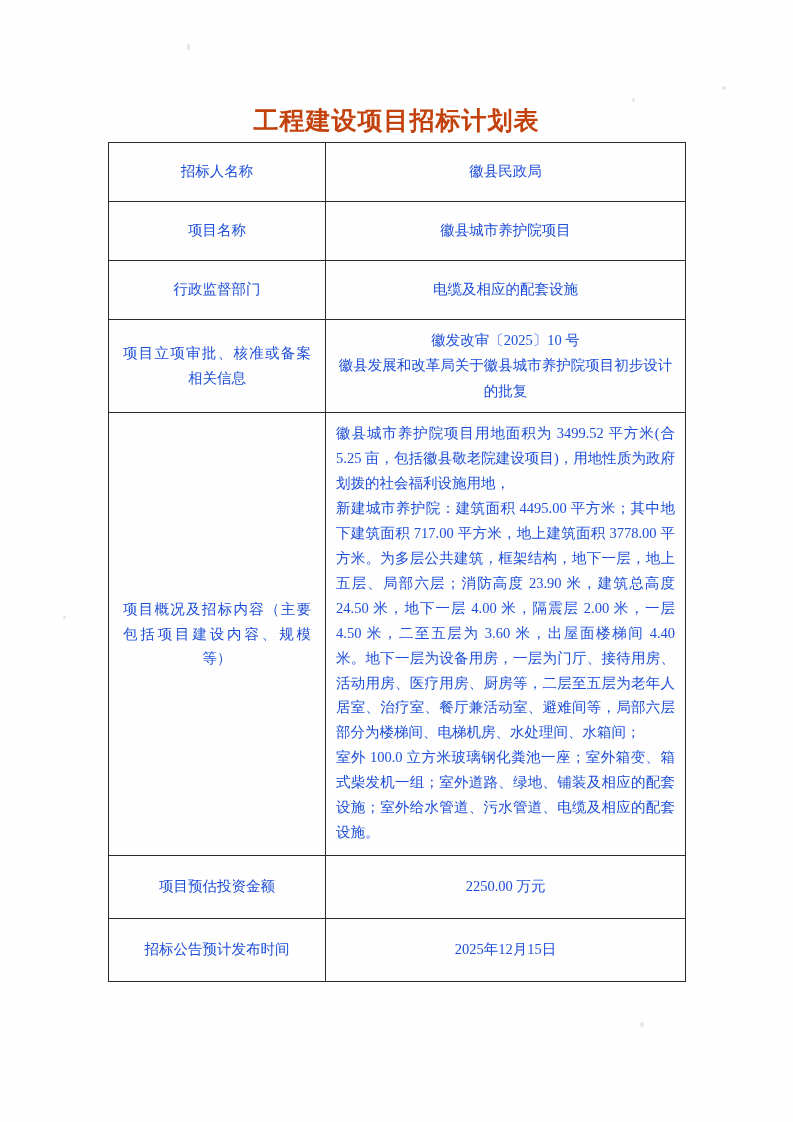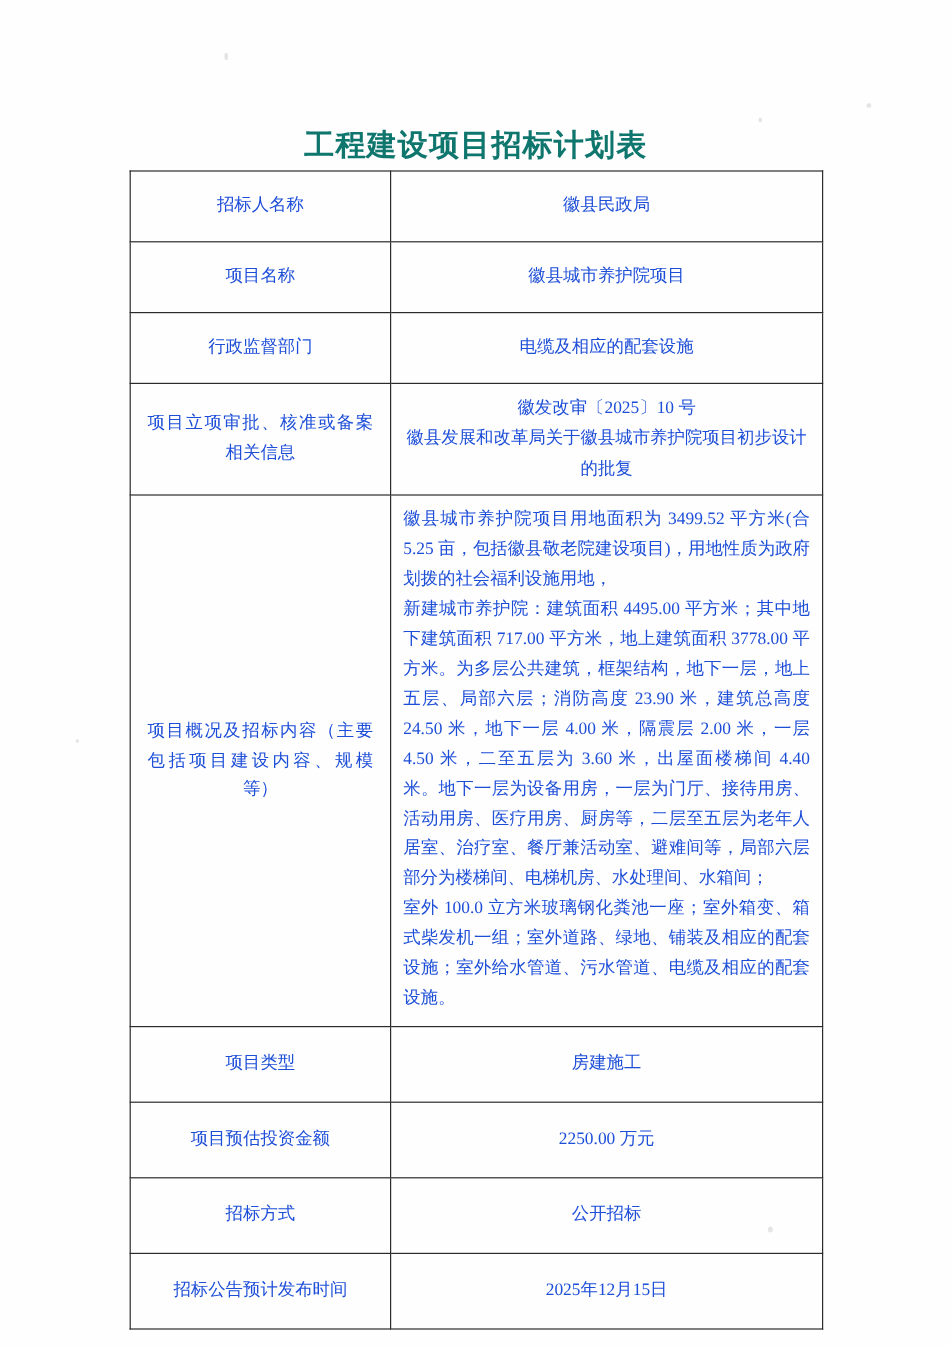--- a/index.html
+++ b/index.html
@@ -32,21 +32,21 @@
   .doc-title {
     position: absolute;
     top: 104px;
     left: 0;
     width: 793px;
     text-align: center;
     font-size: 25px;
     font-weight: bold;
     letter-spacing: 1px;
     font-family: "Liberation Serif", "DejaVu Serif", serif;
-    color: #0f766e;
+    color: #c2410c;
   }
   table.main {
     position: absolute;
     top: 142px;
     left: 108px;
     width: 578px;
     border-collapse: collapse;
     table-layout: fixed;
   }
   table.main td {
@@ -127,30 +127,22 @@
       </tr>
       <tr>
         <td class="label multi">项目概况及招标内容（主要包括项目建设内容、规模等）</td>
         <td class="value para">
           <p>徽县城市养护院项目用地面积为 3499.52 平方米(合 5.25 亩，包括徽县敬老院建设项目)，用地性质为政府划拨的社会福利设施用地，</p>
           <p>新建城市养护院：建筑面积 4495.00 平方米；其中地下建筑面积 717.00 平方米，地上建筑面积 3778.00 平方米。为多层公共建筑，框架结构，地下一层，地上五层、局部六层；消防高度 23.90 米，建筑总高度 24.50 米，地下一层 4.00 米，隔震层 2.00 米，一层 4.50 米，二至五层为 3.60 米，出屋面楼梯间 4.40 米。地下一层为设备用房，一层为门厅、接待用房、活动用房、医疗用房、厨房等，二层至五层为老年人居室、治疗室、餐厅兼活动室、避难间等，局部六层部分为楼梯间、电梯机房、水处理间、水箱间；</p>
           <p>室外 100.0 立方米玻璃钢化粪池一座；室外箱变、箱式柴发机一组；室外道路、绿地、铺装及相应的配套设施；室外给水管道、污水管道、电缆及相应的配套设施。</p>
         </td>
       </tr>
       <tr>
-        <td class="label row-h-med">项目类型</td>
-        <td class="value row-h-med">房建施工</td>
-      </tr>
-      <tr>
         <td class="label row-h-med">项目预估投资金额</td>
         <td class="value row-h-med">2250.00 万元</td>
-      </tr>
-      <tr>
-        <td class="label row-h-med">招标方式</td>
-        <td class="value row-h-med">公开招标</td>
       </tr>
       <tr>
         <td class="label row-h-med">招标公告预计发布时间</td>
         <td class="value row-h-med">2025年12月15日</td>
       </tr>
     </tbody>
   </table>
 
 </div>
 

